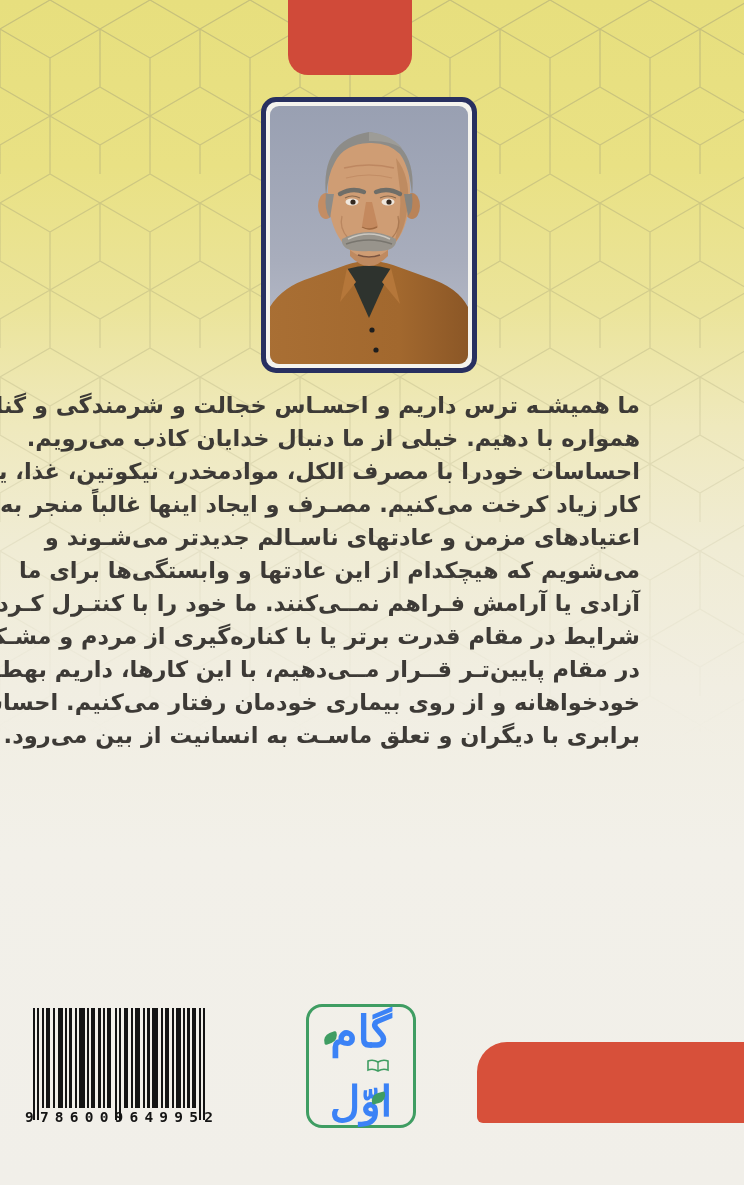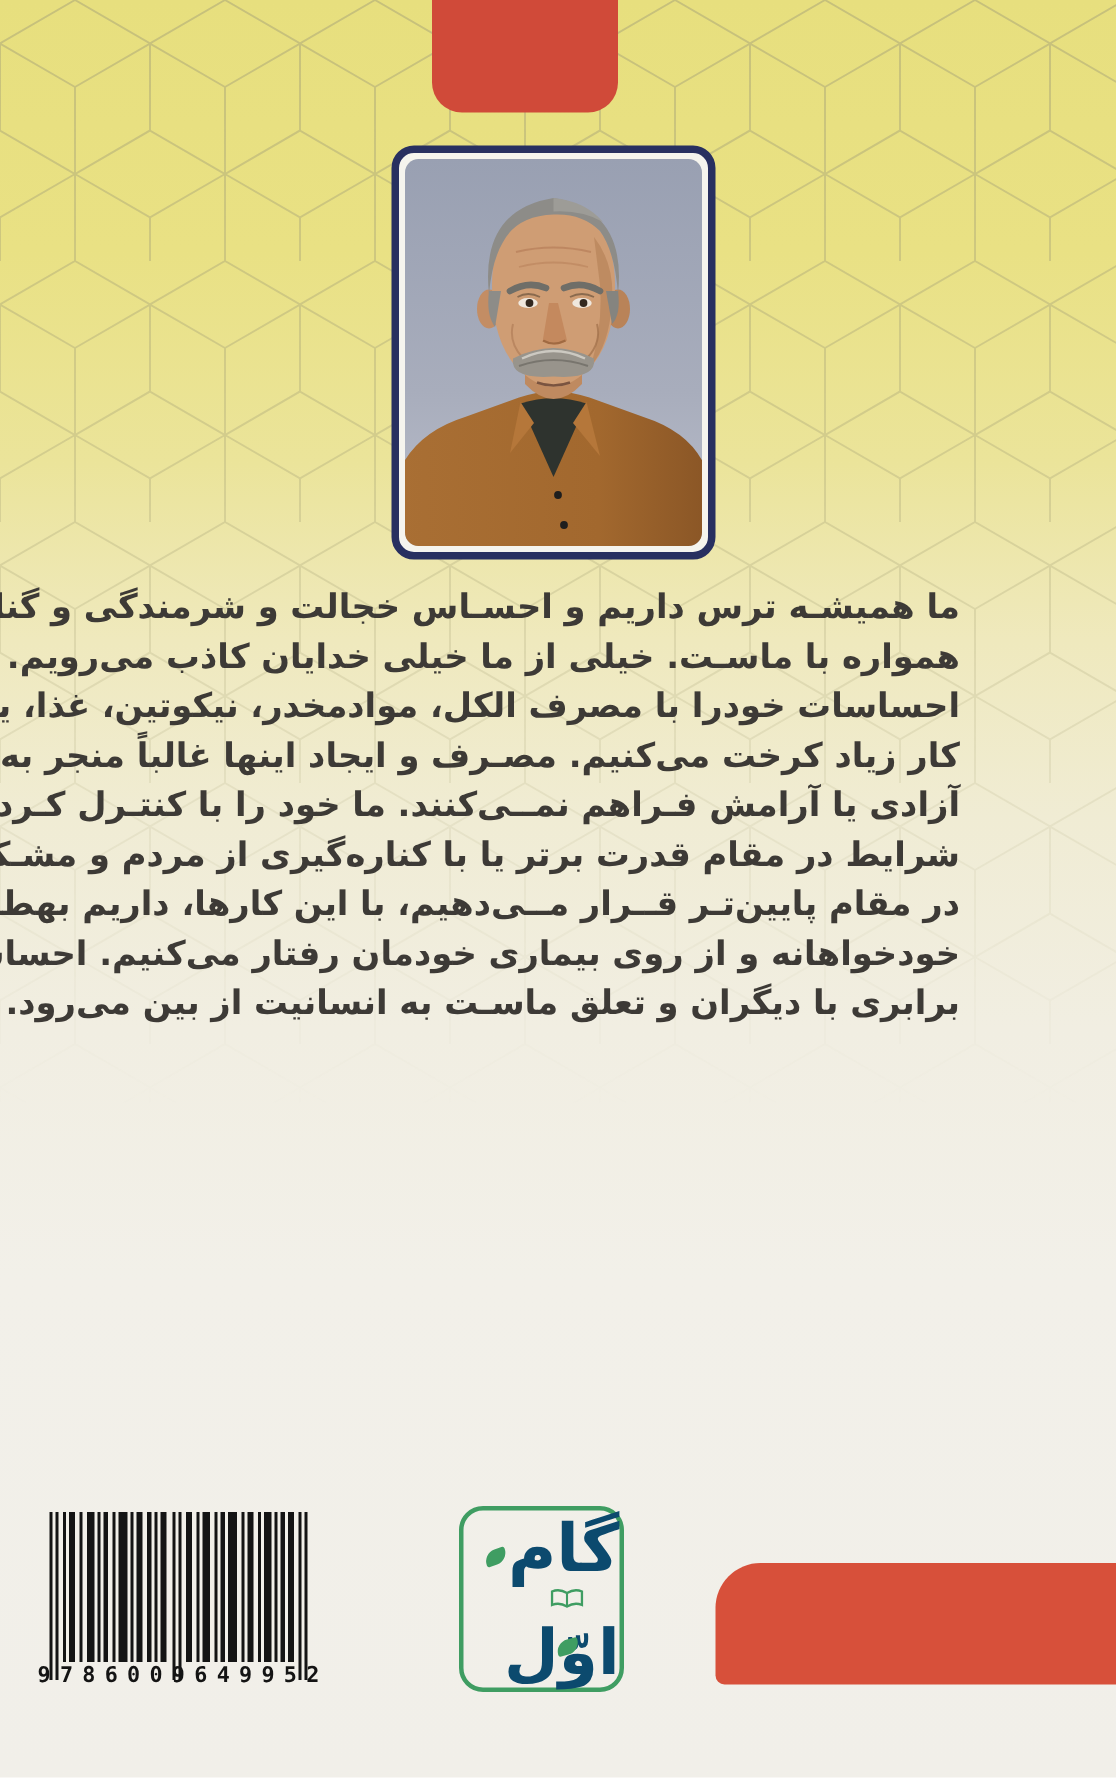--- a/index.html
+++ b/index.html
@@ -35,22 +35,22 @@
   .barcode .digits{
     position:absolute;left:0;top:101px;width:194px;
     font-family:"DejaVu Sans Mono","Liberation Mono",monospace;
     font-size:14.5px;font-weight:bold;color:#141414;letter-spacing:6.2px;white-space:nowrap;text-align:center;
   }
   .logo-box{
     position:absolute;left:306px;top:1004px;width:110px;height:124px;
     box-sizing:border-box;border:3px solid #3f9d62;border-radius:16px;
   }
   .logo-word{
-    position:absolute;left:0;width:100%;direction:rtl;
-    color:#0c4a6e;font-weight:bold;line-height:1;
+    position:absolute;left:0;width:100%;text-align:center;direction:rtl;
+    color:#3b82f6;font-weight:bold;line-height:1;font-family:Liberation Serif, serif;
   }
   .logo-word.top{top:4px;font-size:44px;}
   .logo-word.bottom{bottom:2px;font-size:42px;}
   .logo-leaf{
     position:absolute;width:15px;height:10px;background:#3f9d62;
     border-radius:10px 2px 10px 2px;
   }
   .leaf-a{left:14px;top:26px;transform:rotate(-20deg);}
   .leaf-b{left:62px;bottom:22px;transform:rotate(-15deg);}
   .logo-book{position:absolute;left:58px;top:52px;}
@@ -148,23 +148,25 @@
       <path d="M78,133 Q99,123 120,133" fill="none" stroke="#d9d6ce" stroke-width="1.6" opacity="0.8"></path>
       <path d="M76,138 Q99,130 122,138" fill="none" stroke="#6b6861" stroke-width="1.4" opacity="0.7"></path>
 
       <path d="M88,149 Q99,153 110,149" fill="none" stroke="#7a5440" stroke-width="1.6"></path>
     </svg>
   </div>
 </div>
 
 <div class="synopsis">
   <div class="line">ما همیشـه ترس داریم و احسـاس خجالت و شرمندگی و گناه</div>
-  <div class="line">همواره با ماسـت. خیلی از ما خیلی خدایان کاذب می‌رویم.</div>
+  <div class="line">همواره با دهیم. خیلی از ما دنبال خدایان کاذب می‌رویم.</div>
   <div class="line">احساسات خودرا با مصرف الکل، موادمخدر، نیکوتین، غذا، یا</div>
   <div class="line">کار زیاد کرخت می‌کنیم. مصـرف و ایجاد اینها غالباً منجر به</div>
+  <div class="line">اعتیادهای مزمن و عادتهای ناسـالم جدیدتر می‌شـوند و</div>
+  <div class="line">می‌شویم که هیچکدام از این عادتها و وابستگی‌ها برای ما</div>
   <div class="line">آزادی یا آرامش فـراهم نمــی‌کنند. ما خود را با کنتـرل کـردن</div>
   <div class="line">شرایط در مقام قدرت برتر یا با کناره‌گیری از مردم و مشـکلات،</div>
   <div class="line">در مقام پایین‌تـر قــرار مــی‌دهیم، با این کارها، داریم بهطور</div>
   <div class="line">خودخواهانه و از روی بیماری خودمان رفتار می‌کنیم. احساس</div>
   <div class="line last">برابری با دیگران و تعلق ماسـت به انسانیت از بین می‌رود.</div>
 </div>
 
 <div class="barcode">
   <svg width="194" height="114" viewBox="0 0 194 114">
     <g fill="#141414">

